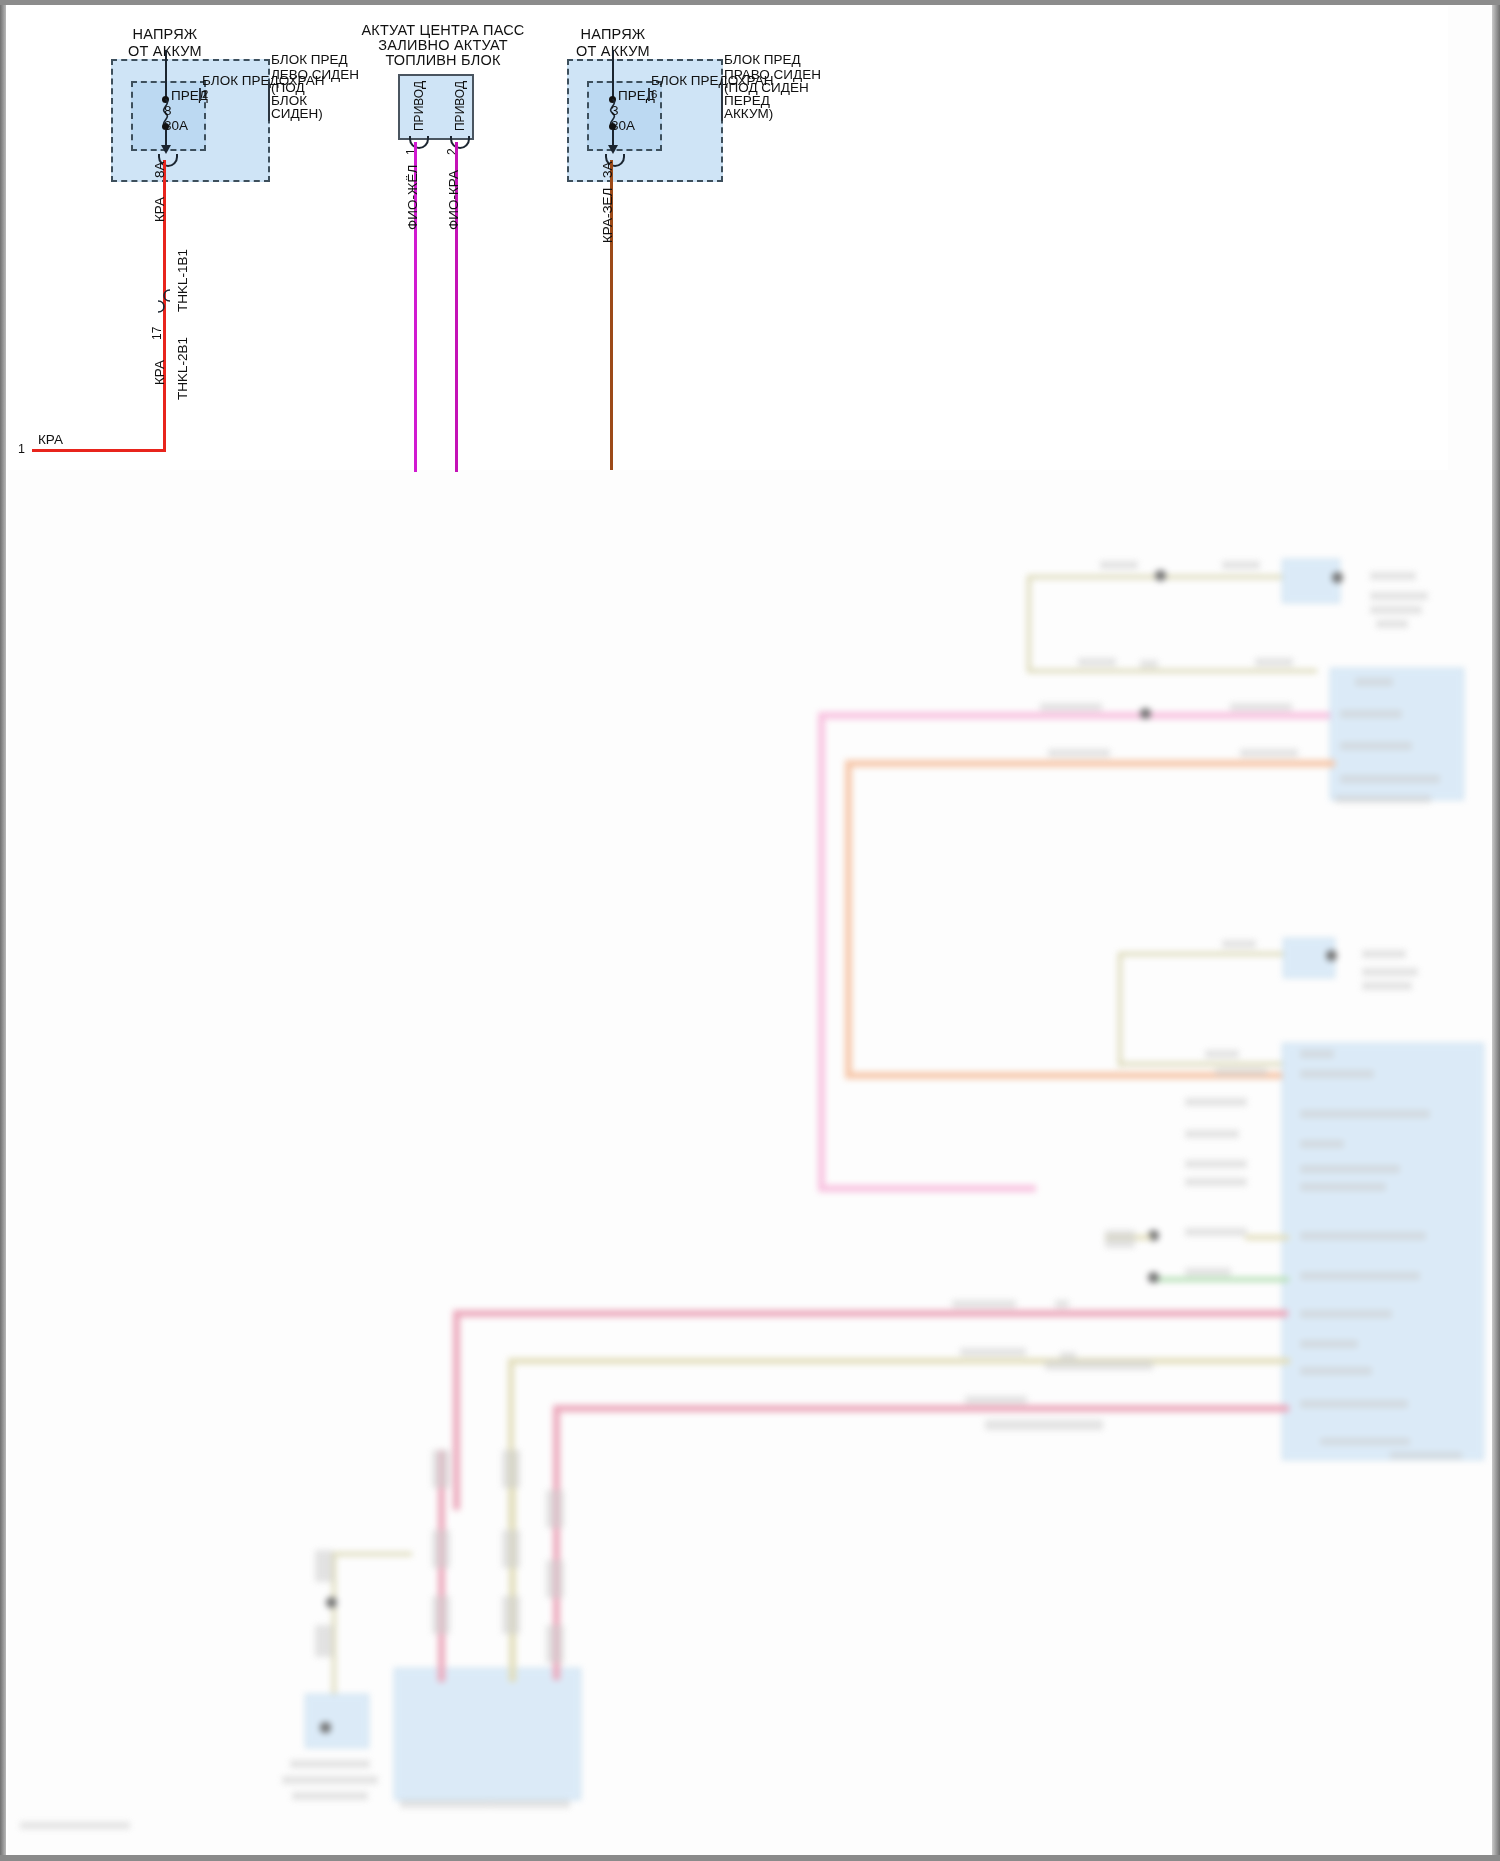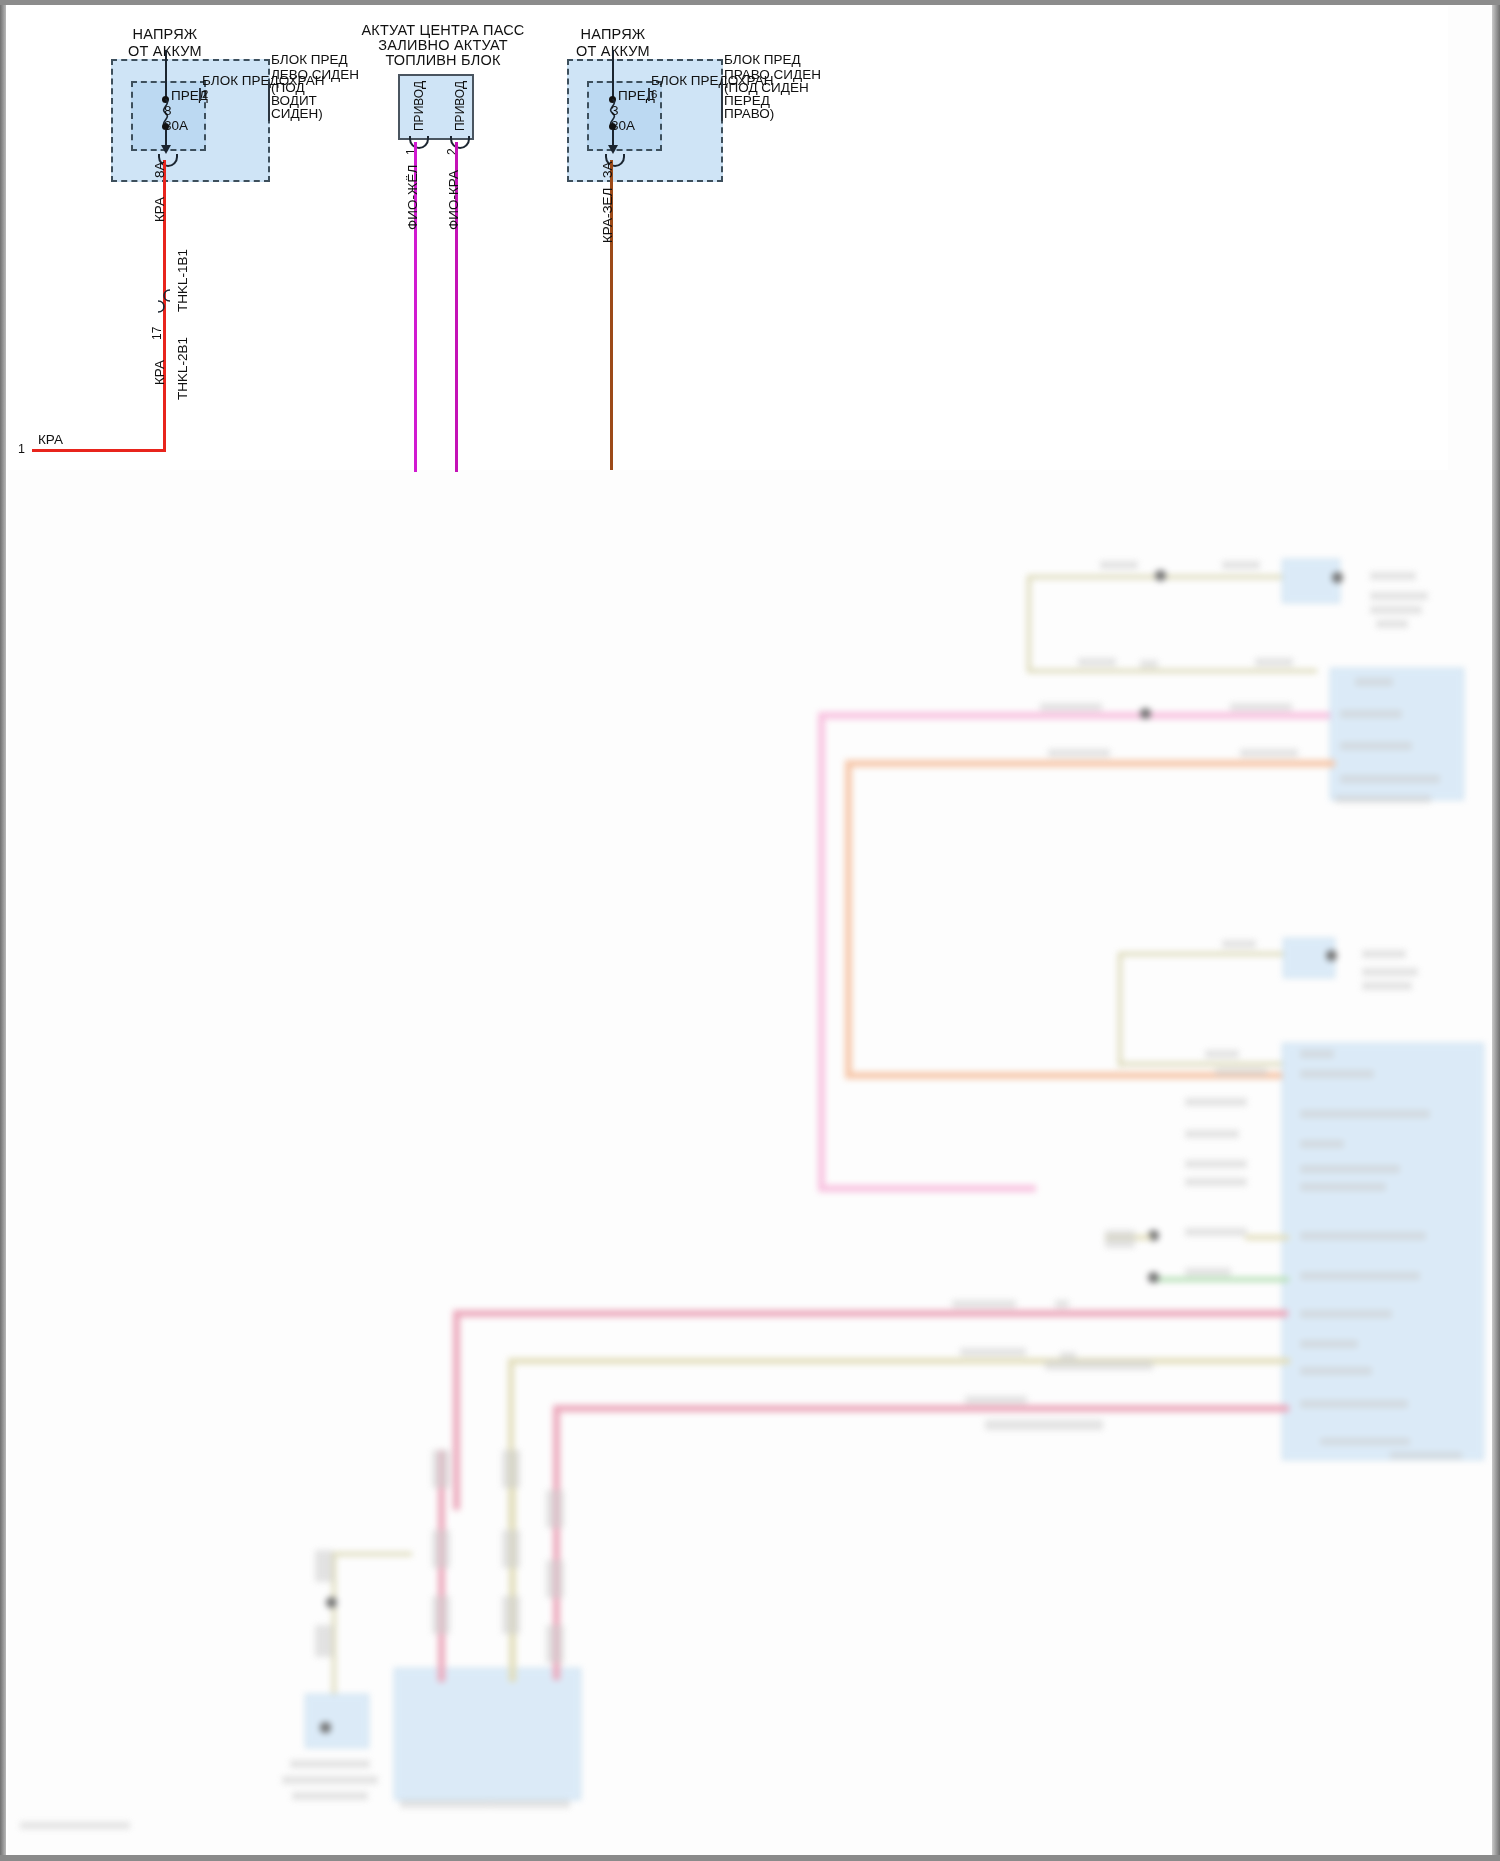--- a/index.html
+++ b/index.html
@@ -209,21 +209,21 @@
       <div class="lbl" style="left:202px;top:87px;font-size:11.5px;">2</div>
 
       <div class="lbl" style="left:202px;top:74px;">БЛОК ПРЕДОХРАН</div>
 
       <div>
         <div class="lbl" style="left:271px;top:53px;">БЛОК ПРЕД</div>
         <div class="lbl" style="left:271px;top:68px;">ЛЕВО СИДЕН</div>
         <div class="bar" style="left:268px;top:82px;width:1.6px;height:13px;"></div>
         <div class="lbl" style="left:271px;top:81px;">(ПОД</div>
         <div class="bar" style="left:268px;top:95px;width:1.6px;height:13px;"></div>
-        <div class="lbl" style="left:271px;top:94px;">ВОДИТ</div>
+        <div class="lbl" style="left:271px;top:94px;">БЛОК</div>
         <div class="bar" style="left:268px;top:108px;width:1.6px;height:13px;"></div>
         <div class="lbl" style="left:271px;top:107px;">СИДЕН)</div>
       </div>
 
       <div class="wire wire-red" style="left:163px;top:160px;width:3.4px;height:292px;"></div>
       <div class="vlbl" style="left:152px;top:178px;">8A</div>
       <div class="vlbl" style="left:152px;top:222px;">КРА</div>
 
       <div class="vlbl" style="left:175px;top:312px;">THKL-1B1</div>
       <svg style="position:absolute;left:153px;top:288px;" width="22" height="26" viewBox="0 0 22 26">
@@ -285,21 +285,21 @@
       <div class="lbl" style="left:651px;top:74px;">БЛОК ПРЕДОХРАН</div>
 
       <div>
         <div class="lbl" style="left:724px;top:53px;">БЛОК ПРЕД</div>
         <div class="lbl" style="left:724px;top:68px;">ПРАВО СИДЕН</div>
         <div class="bar" style="left:721px;top:82px;width:1.6px;height:13px;"></div>
         <div class="lbl" style="left:724px;top:81px;">(ПОД СИДЕН</div>
         <div class="bar" style="left:721px;top:95px;width:1.6px;height:13px;"></div>
         <div class="lbl" style="left:724px;top:94px;">ПЕРЕД</div>
         <div class="bar" style="left:721px;top:108px;width:1.6px;height:13px;"></div>
-        <div class="lbl" style="left:724px;top:107px;">ПРАВО)</div>
+        <div class="lbl" style="left:724px;top:107px;">АККУМ)</div>
       </div>
 
       <div class="wire wire-brn" style="left:610px;top:160px;width:3.4px;height:310px;"></div>
       <div class="vlbl" style="left:600px;top:178px;">3A</div>
       <div class="vlbl" style="left:600px;top:243px;">КРА-ЗЕЛ</div>
     </div>
   </div>
 
   <div class="frame-left"></div>
   <div class="frame-right"></div>

